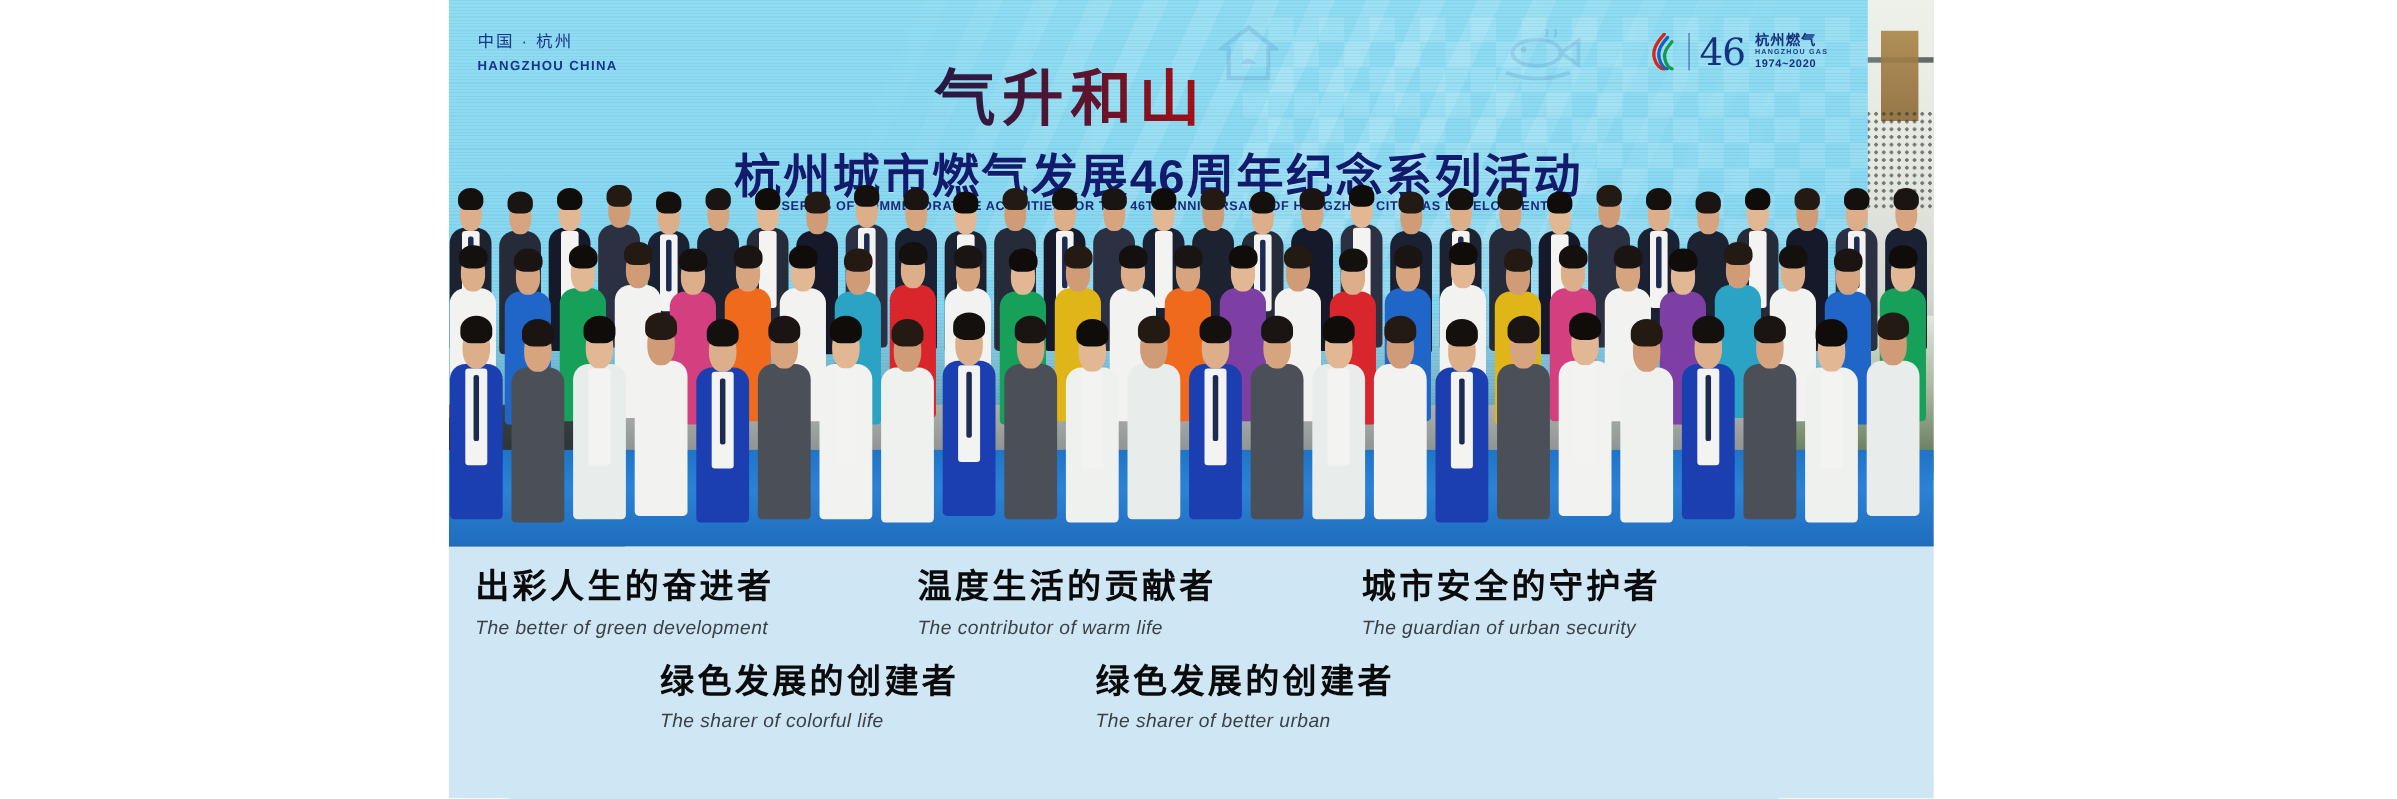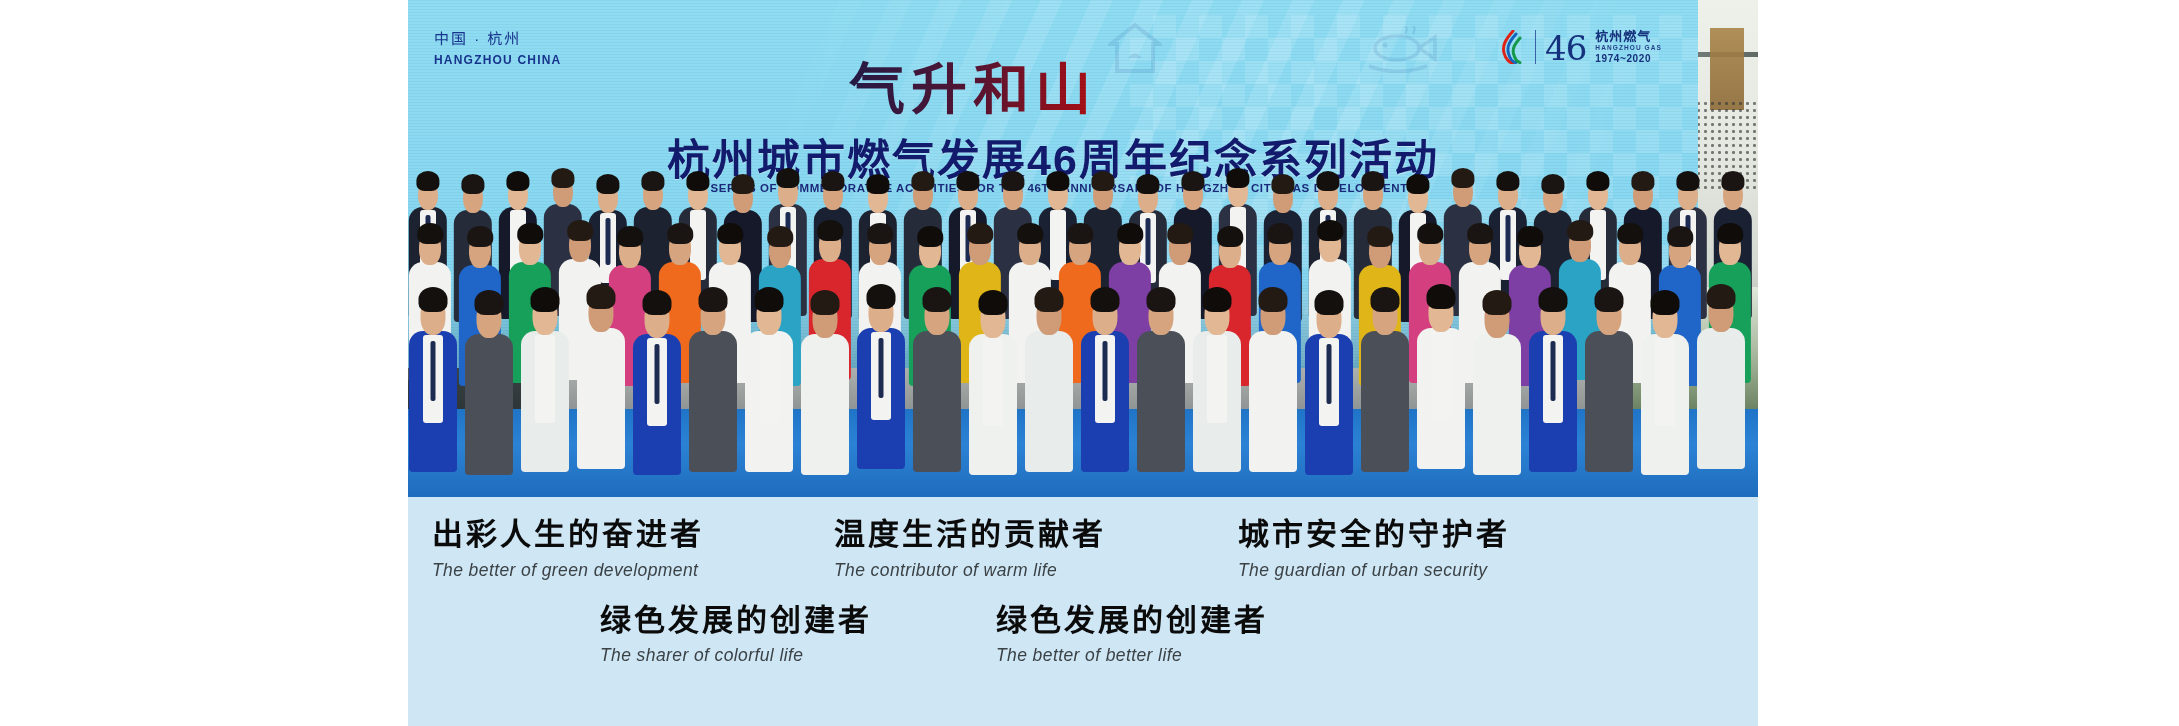--- a/index.html
+++ b/index.html
@@ -830,20 +830,20 @@
           </div>
         </div>
 
       <div class="slogans-row slogans-row-2" id="slogans-row-2">
           <div class="slogan" style="margin-left: 176px;">
             <div class="s-cn">绿色发展的创建者</div>
             <div class="s-en">The sharer of colorful life</div>
           </div>
           <div class="slogan" style="margin-left: 92px;">
             <div class="s-cn">绿色发展的创建者</div>
-            <div class="s-en">The better of better life</div>
+            <div class="s-en">The sharer of better urban</div>
           </div>
         </div>
 
     </div>
 
   </div>
 </div>
 
 </body></html>

